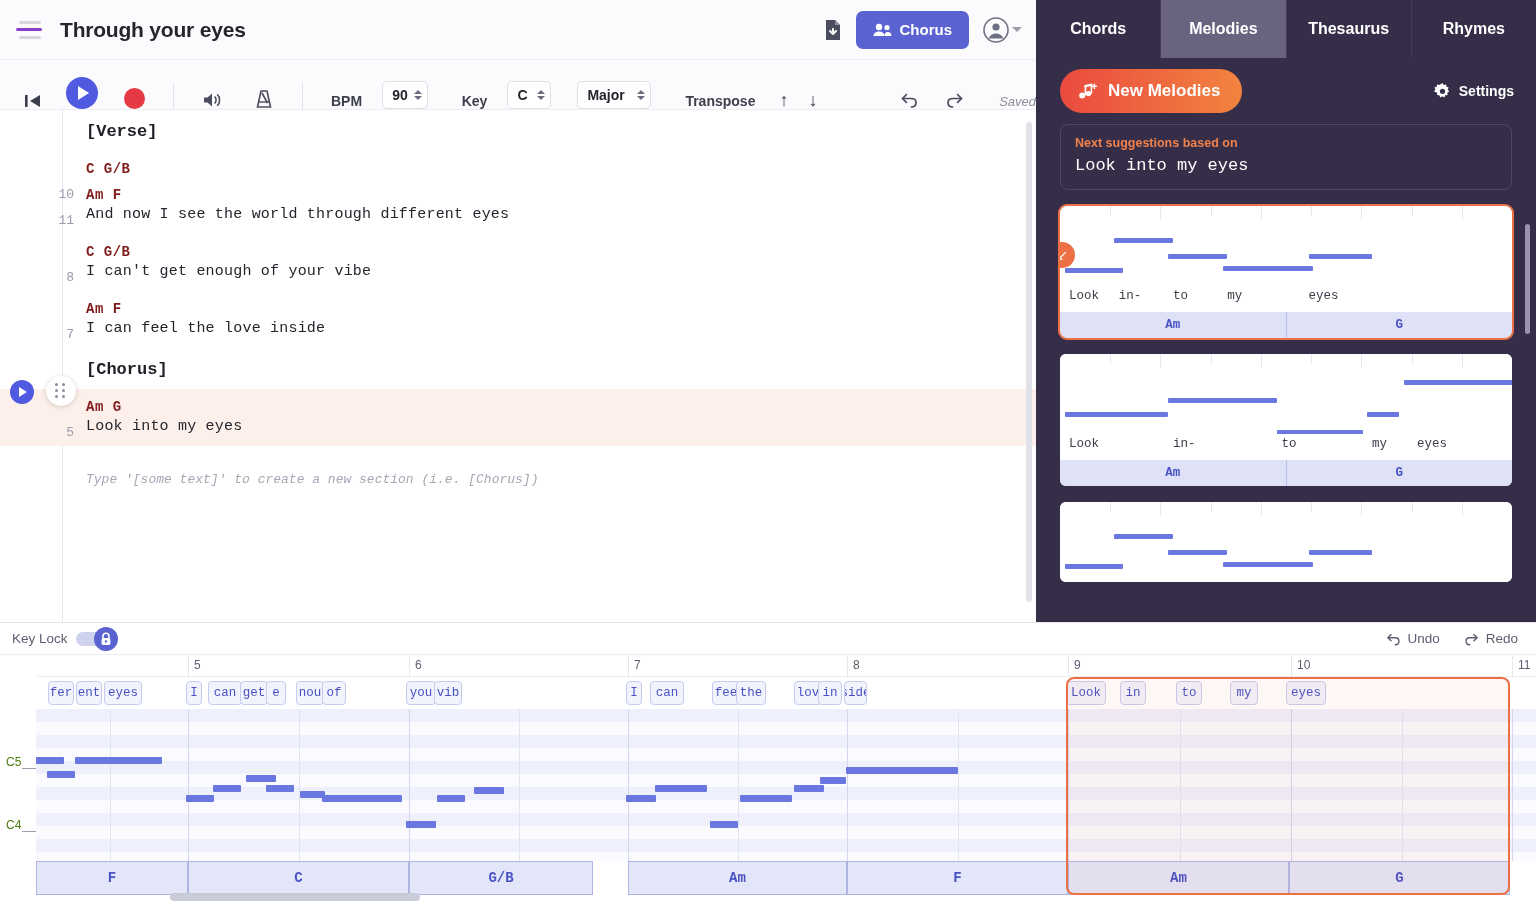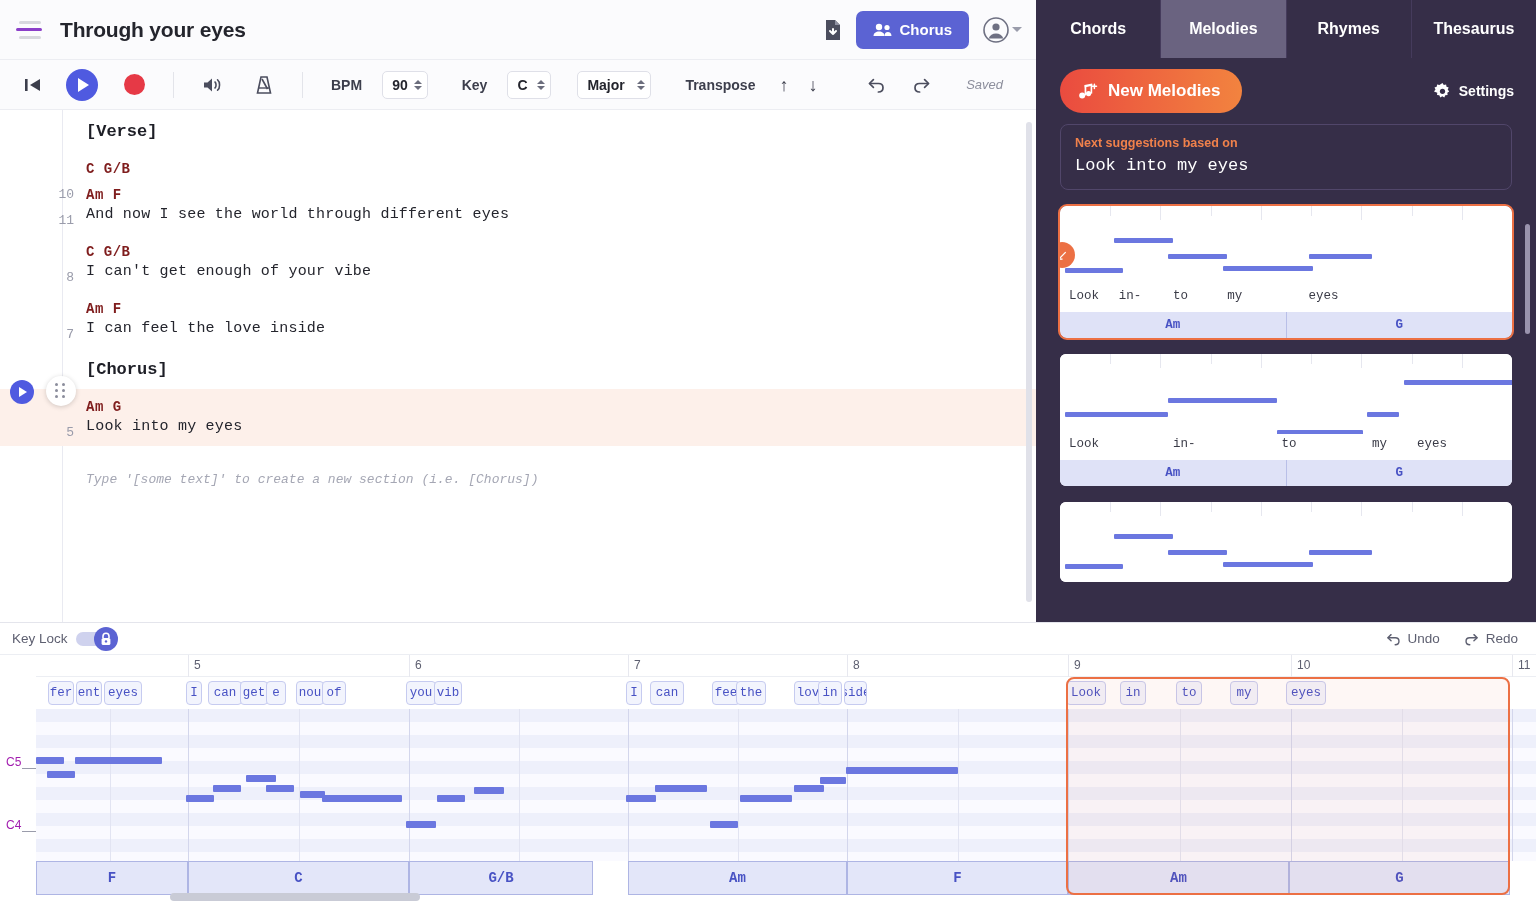--- a/index.html
+++ b/index.html
@@ -47,22 +47,22 @@
     height: 38px; padding: 0 17px; font-size: 15px; font-weight: bold;
     font-family: "Liberation Sans", sans-serif; cursor: pointer; margin-left: 6px;
   }
   .avatar-wrap { display: flex; align-items: center; gap: 3px; margin-left: 14px; cursor: pointer; }
   .avatar-circle { width: 26px; height: 26px; border-radius: 50%; display:flex;align-items:center;justify-content:center; color: #6e7082; }
   .caret-down { width: 0; height: 0; border-left: 5px solid transparent; border-right: 5px solid transparent;
                 border-top: 5px solid #9a9cab; }
 
   
   .toolbar {
-    height: 50px; flex: 0 0 50px; display: flex; align-items: center;
-    padding: 0 33px 0 20px; background: #fbfbfd;
+    height: 50px; flex: 0 0 50px; display: flex; align-items: flex-end;
+    padding: 0 0 0 20px; background: #fbfbfd;
     border-bottom: 1px solid #ecedf2; gap: 12px;
   }
   .tr-btn { display: flex; align-items: center; justify-content: center; cursor: pointer; }
   .skip-ico { color: #3c3e4c; width: 26px; }
   .play-circle {
     width: 32px; height: 32px; border-radius: 50%; background: #4f5ae0;
     display: flex; align-items: center; justify-content: center; margin-left: 8px; cursor: pointer;
   }
   .play-tri { width: 0; height: 0; border-top: 7px solid transparent; border-bottom: 7px solid transparent;
               border-left: 11px solid #fff; margin-left: 3px; }
@@ -204,21 +204,21 @@
   .toggle-knob {
     position: absolute; right: -4px; top: -5px; width: 24px; height: 24px; border-radius: 50%;
     background: #5b63d3; display: flex; align-items: center; justify-content: center;
   }
   .bh-spacer { flex: 1 1 auto; }
   .ur-btn { display: flex; align-items: center; gap: 6px; color: #5d5f70; font-size: 13.5px;
             cursor: pointer; margin-left: 24px; }
 
   .roll-area { position: relative; height: 250px; }
   .key-col { position: absolute; left: 0; top: 0; width: 36px; bottom: 0; background: #fff; z-index: 4; }
-  .key-lbl { position: absolute; left: 6px; font-size: 12px; color: #a21caf; font-family: "Liberation Sans", sans-serif; }
+  .key-lbl { position: absolute; left: 6px; font-size: 12px; color: #4d7c0f; font-family: "Liberation Sans", sans-serif; }
   .key-tick { position: absolute; left: 22px; width: 14px; height: 1px; background: #9a9cab; }
   .ruler { position: absolute; left: 36px; right: 0; top: 0; height: 22px; border-bottom: 1px solid #eceef3; }
   .bar-num { position: absolute; top: 3px; font-size: 12px; color: #5d5f70; }
   .bar-tick { position: absolute; top: 0; width: 1px; height: 22px; background: #e7e8ef; }
   .lyrics-lane { position: absolute; left: 36px; right: 0; top: 22px; height: 32px; background: #fff; }
   .chip {
     position: absolute; top: 4px; height: 24px; border: 1px solid #c6cbf0; border-radius: 4px;
     background: #f2f4fd; color: #4852c4; font-family: "Liberation Mono", monospace; font-size: 12.5px;
     display: flex; align-items: center; justify-content: center; overflow: hidden; white-space: nowrap;
     cursor: pointer;
@@ -402,22 +402,22 @@
           <b></b>
       </div>
       <div class="ed-scrollbar"></div>
     </div>
   </div>
 
   <div class="right-panel">
     <div class="tabs" id="panel-tabs">
         <div class="tab">Chords</div>
         <div class="tab active">Melodies</div>
+        <div class="tab">Thesaurus</div>
         <div class="tab">Rhymes</div>
-        <div class="tab">Thesaurus</div>
       </div>
 
     <div class="panel-actions">
       <button class="new-melodies-btn">
         <span>
           <svg width="20" height="18" viewBox="0 0 20 18">
               <circle cx="4.2" cy="13.4" r="3" fill="#fff"></circle>
               <rect x="6.6" y="3" width="1.7" height="10.4" fill="#fff"></rect>
               <circle cx="10.6" cy="11.6" r="2.6" fill="#fff"></circle>
               <rect x="12.6" y="2" width="1.6" height="9.6" fill="#fff"></rect>

